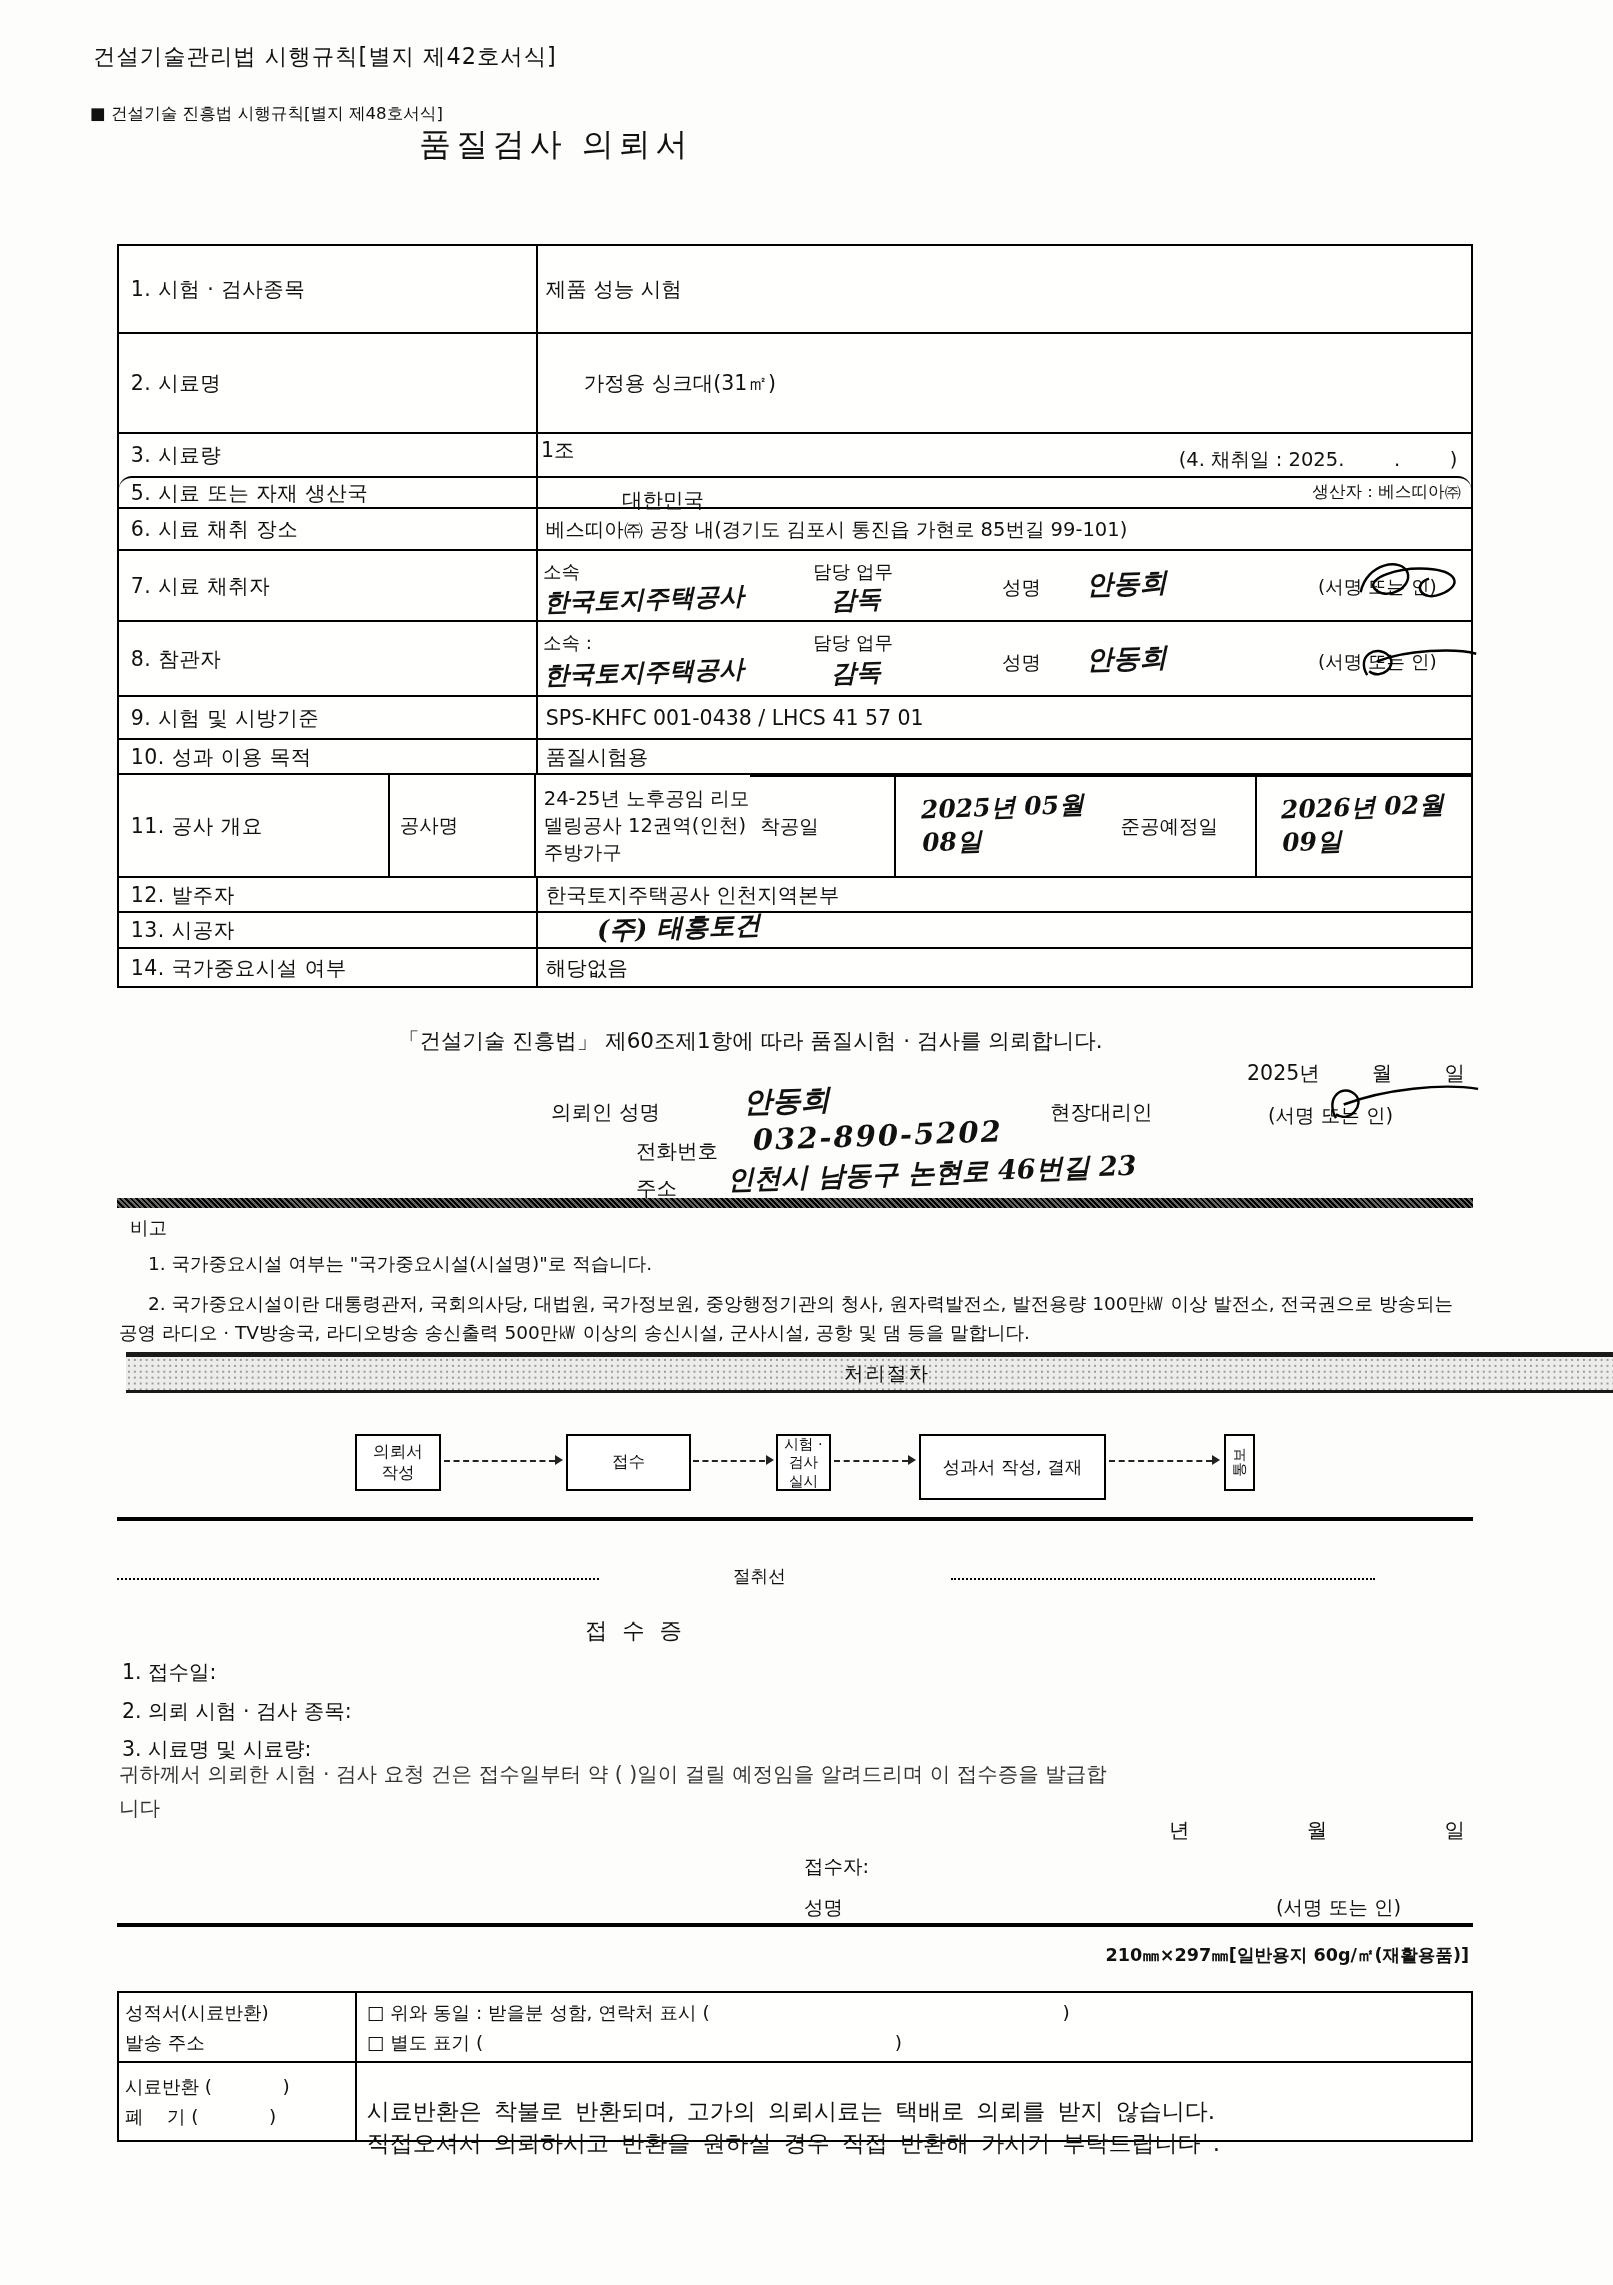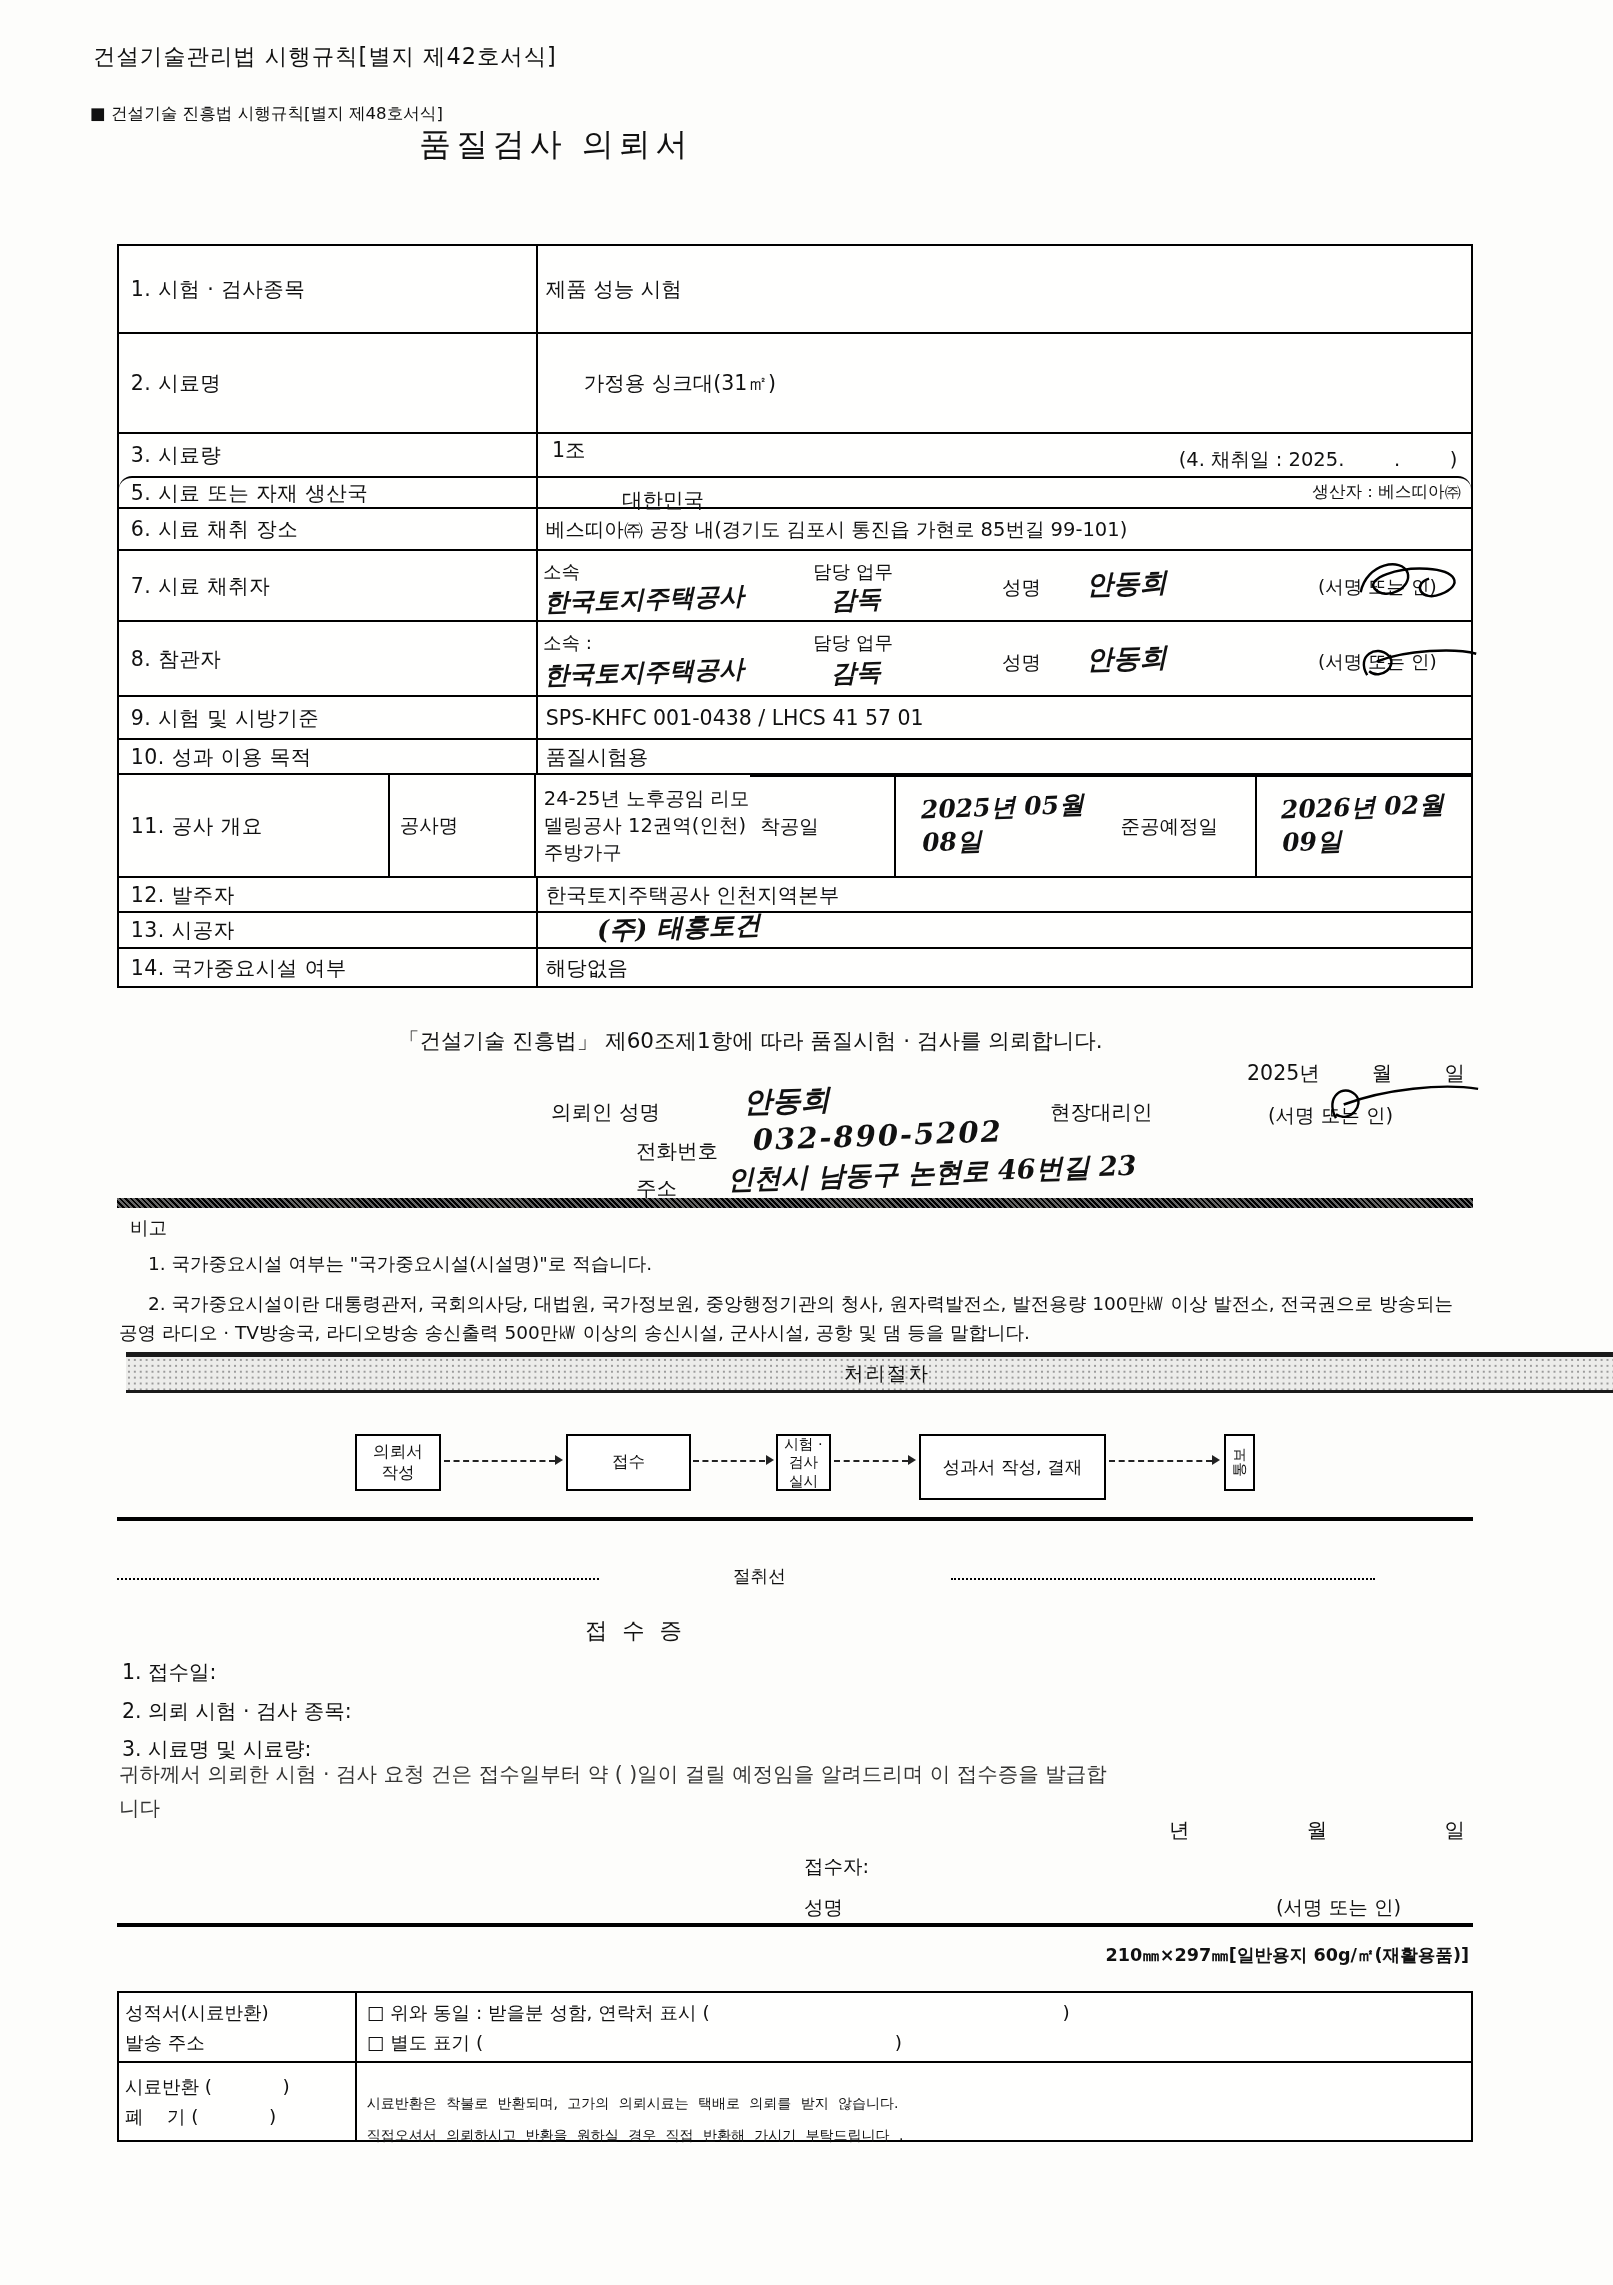--- a/index.html
+++ b/index.html
@@ -64,21 +64,21 @@
       <div class="lblcell">1. 시험 · 검사종목</div>
       <div class="valcell valflex">제품 성능 시험</div>
     </div>
     <div class="trow" style="height:100px;gap:38px;">
       <div class="lblcell">2. 시료명</div>
       <div class="valcell valflex">가정용 싱크대(31㎡)</div>
     </div>
     <div class="trow" style="height:44px;">
       <div class="lblcell">3. 시료량</div>
       <div class="valcell">
-        <span class="abs" style="left:14px;top:2px;">1조</span>
+        <span class="abs" style="left:3px;top:2px;">1조</span>
         <span class="abs pre" style="right:13.7px;bottom:2.9px;font-size:19.5px;">(4. 채취일 : 2025.        .        )</span>
       </div>
     </div>
     <div class="trow" style="height:31px;border-radius:13px;">
       <div class="lblcell">5. 시료 또는 자재 생산국</div>
       <div class="valcell">
         <span class="abs" style="left:84px;top:7.8px;">대한민국</span>
         <span class="abs notefs" style="right:9.8px;bottom:3.9px;">생산자 : 베스띠아㈜</span>
       </div>
     </div>
@@ -224,19 +224,19 @@
       <div class="blbl preline">성적서(시료반환)
  발송 주소</div>
       <div class="bval">
         <div class="pre">□ 위와 동일 : 받을분 성함, 연락처 표시 (                                                            )</div>
         <div class="pre">□ 별도 표기 (                                                                      )</div>
       </div>
     </div>
     <div class="brow" style="height:79px;">
       <div class="blbl pre" style="padding-top:8.8px;">시료반환 (            )
 폐    기 (            )</div>
-      <div class="bval preline" style="font-size:14px;line-height:32px;padding-top:24px;word-spacing:4.9px;">시료반환은 착불로 반환되며, 고가의 의뢰시료는 택배로 의뢰를 받지 않습니다.
+      <div class="bval preline" style="font-size:23px;line-height:32px;padding-top:24px;word-spacing:4.9px;margin-top:8px;">시료반환은 착불로 반환되며, 고가의 의뢰시료는 택배로 의뢰를 받지 않습니다.
 직접오셔서 의뢰하시고 반환을 원하실 경우 직접 반환해  가시기 부탁드립니다 .</div>
     </div>
   </div>
 
 </div>
 
 
 </body></html>

